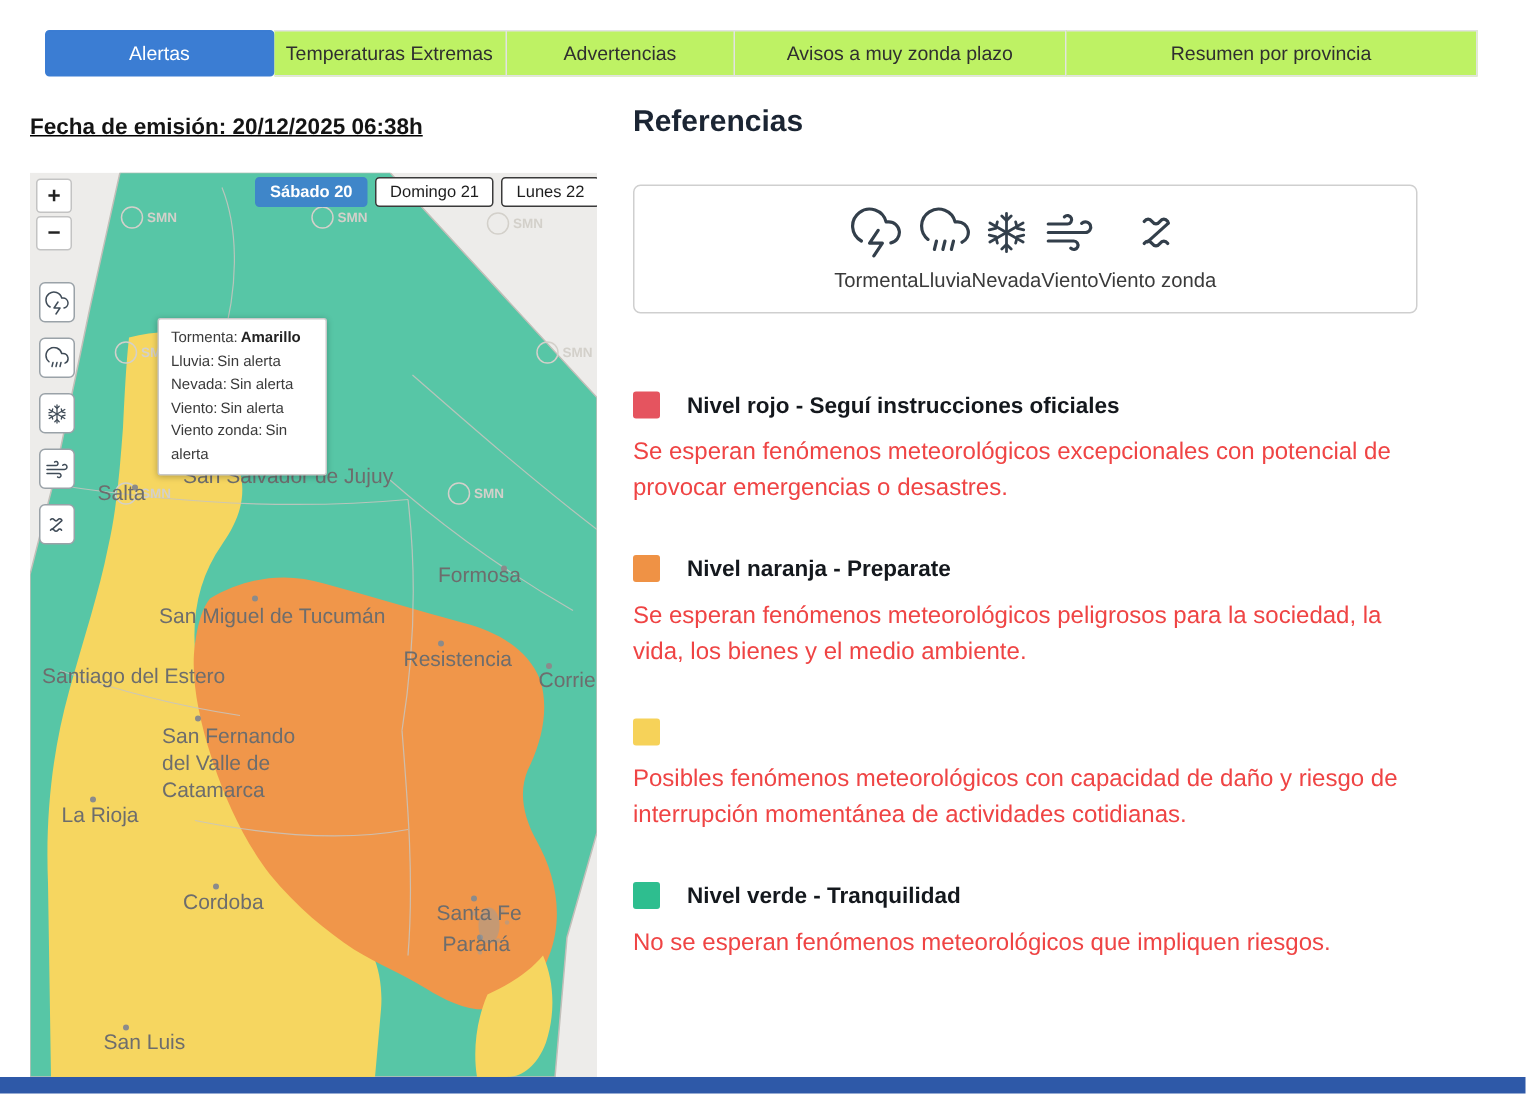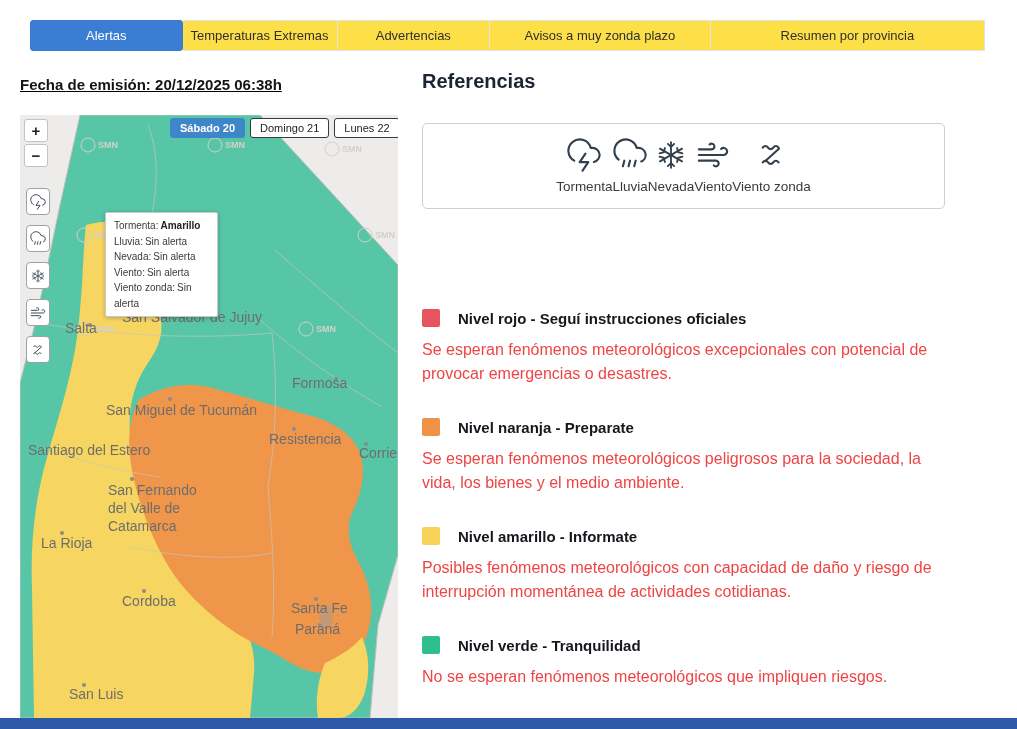--- a/index.html
+++ b/index.html
@@ -8,21 +8,21 @@
     width:1017px; height:729px; position:relative; overflow:hidden;
     background:#ffffff; font-family:"Liberation Sans", sans-serif;
     --tab-active:#3B7DD3; --day-active:#3F86C9; --footer:#2E59A8;
     --map-green:#57C6A6; --map-yellow:#F6D660; --map-orange:#F0964A;
   }
 
   
   .tabs { position:absolute; left:30px; top:20px; width:955px; height:31px; display:flex; }
   .tab {
     flex-basis:0; display:flex; align-items:center; justify-content:center;
-    background:#fde047; border:1px solid #e2e2e2; border-left:none;
+    background:#bef264; border:1px solid #e2e2e2; border-left:none;
     font-size:13px; color:#2f2f2f; cursor:pointer; white-space:nowrap; padding:0 8px;
   }
   .tab:nth-child(1){ flex-grow:148; border-left:1px solid #e2e2e2; }
   .tab:nth-child(2){ flex-grow:151; }
   .tab:nth-child(3){ flex-grow:149; }
   .tab:nth-child(4){ flex-grow:224; }
   .tab:nth-child(5){ flex-grow:283; }
   .tab.active { background:var(--tab-active); border-color:var(--tab-active); color:#fff; border-radius:3px; }
 
   
@@ -71,21 +71,21 @@
   .ref-title { margin:0; font-size:20px; font-weight:bold; color:#1b2533; }
   .icon-box {
     margin-top:30px; height:86px; border:1px solid #cfcfcf; border-radius:5px;
     display:flex; align-items:center; justify-content:center; padding:0 14px; background:#fff;
   }
   .icon-cell { display:flex; flex-direction:column; align-items:center; gap:7px; color:#333f4b; }
   .icon-cell .big-ic { display:flex; }
   .icon-cell svg { width:34px; height:34px; }
   .icon-label { font-size:13.5px; color:#3a3a3a; }
 
-  .levels { margin-top:100px; }
+  .levels { margin-top:52px; }
   .level { margin-bottom:32px; }
   .level-head { display:flex; align-items:center; gap:18px; }
   .swatch { width:18px; height:18px; border-radius:2px; flex:none; background:#ccc; }
   .level-title { margin:0; font-size:15px; font-weight:bold; color:#14181d; }
   .level-desc { margin:11px 0 0; font-size:16px; line-height:1.5; color:#ef4444; max-width:523px; }
 
   .bottom-bar { position:absolute; left:0; right:0; bottom:0; height:11px; background:var(--footer); }
 </style>
 </head>
 <body style="--tab-active: #3B7DD3; --day-active: #3F86C9; --footer: #2E59A8; --map-green: #57C6A6; --map-yellow: #F6D660; --map-orange: #F0964A;">
@@ -312,21 +312,20 @@
     <div class="level">
       <div class="level-head">
         <span class="swatch" style="background: rgb(239, 146, 69);"></span>
         <h3 class="level-title">Nivel naranja - Preparate</h3>
       </div>
       <p class="level-desc">Se esperan fenómenos meteorológicos peligrosos para la sociedad, la vida, los bienes y el medio ambiente.</p>
     </div>
     <div class="level">
       <div class="level-head">
         <span class="swatch" style="background: rgb(246, 210, 89);"></span>
-        <h3 class="level-title">Nivel amarillo - Informate</h3>
       </div>
       <p class="level-desc">Posibles fenómenos meteorológicos con capacidad de daño y riesgo de interrupción momentánea de actividades cotidianas.</p>
     </div>
     <div class="level">
       <div class="level-head">
         <span class="swatch" style="background: rgb(46, 190, 143);"></span>
         <h3 class="level-title">Nivel verde - Tranquilidad</h3>
       </div>
       <p class="level-desc">No se esperan fenómenos meteorológicos que impliquen riesgos.</p>
     </div>

